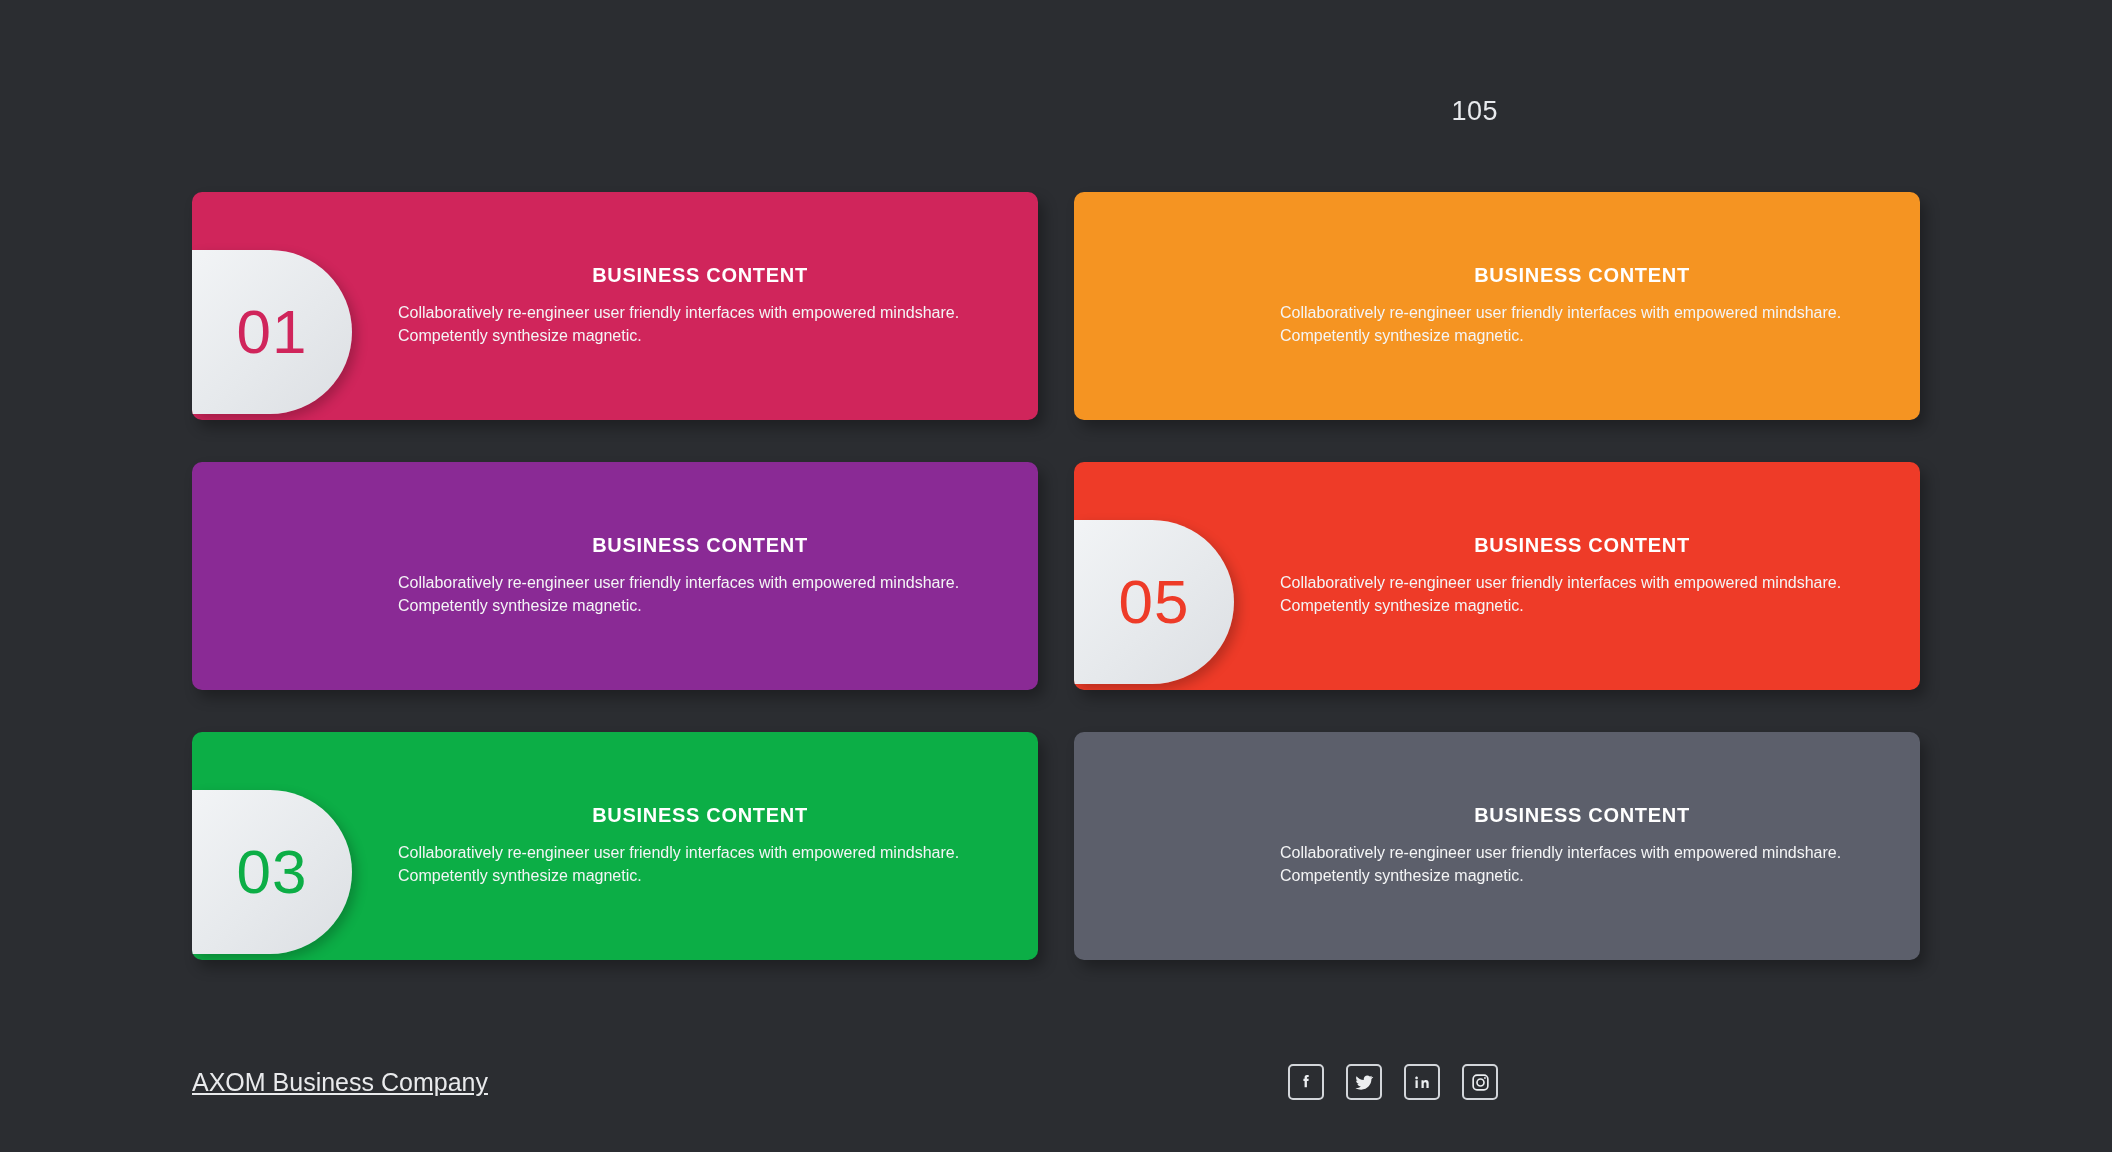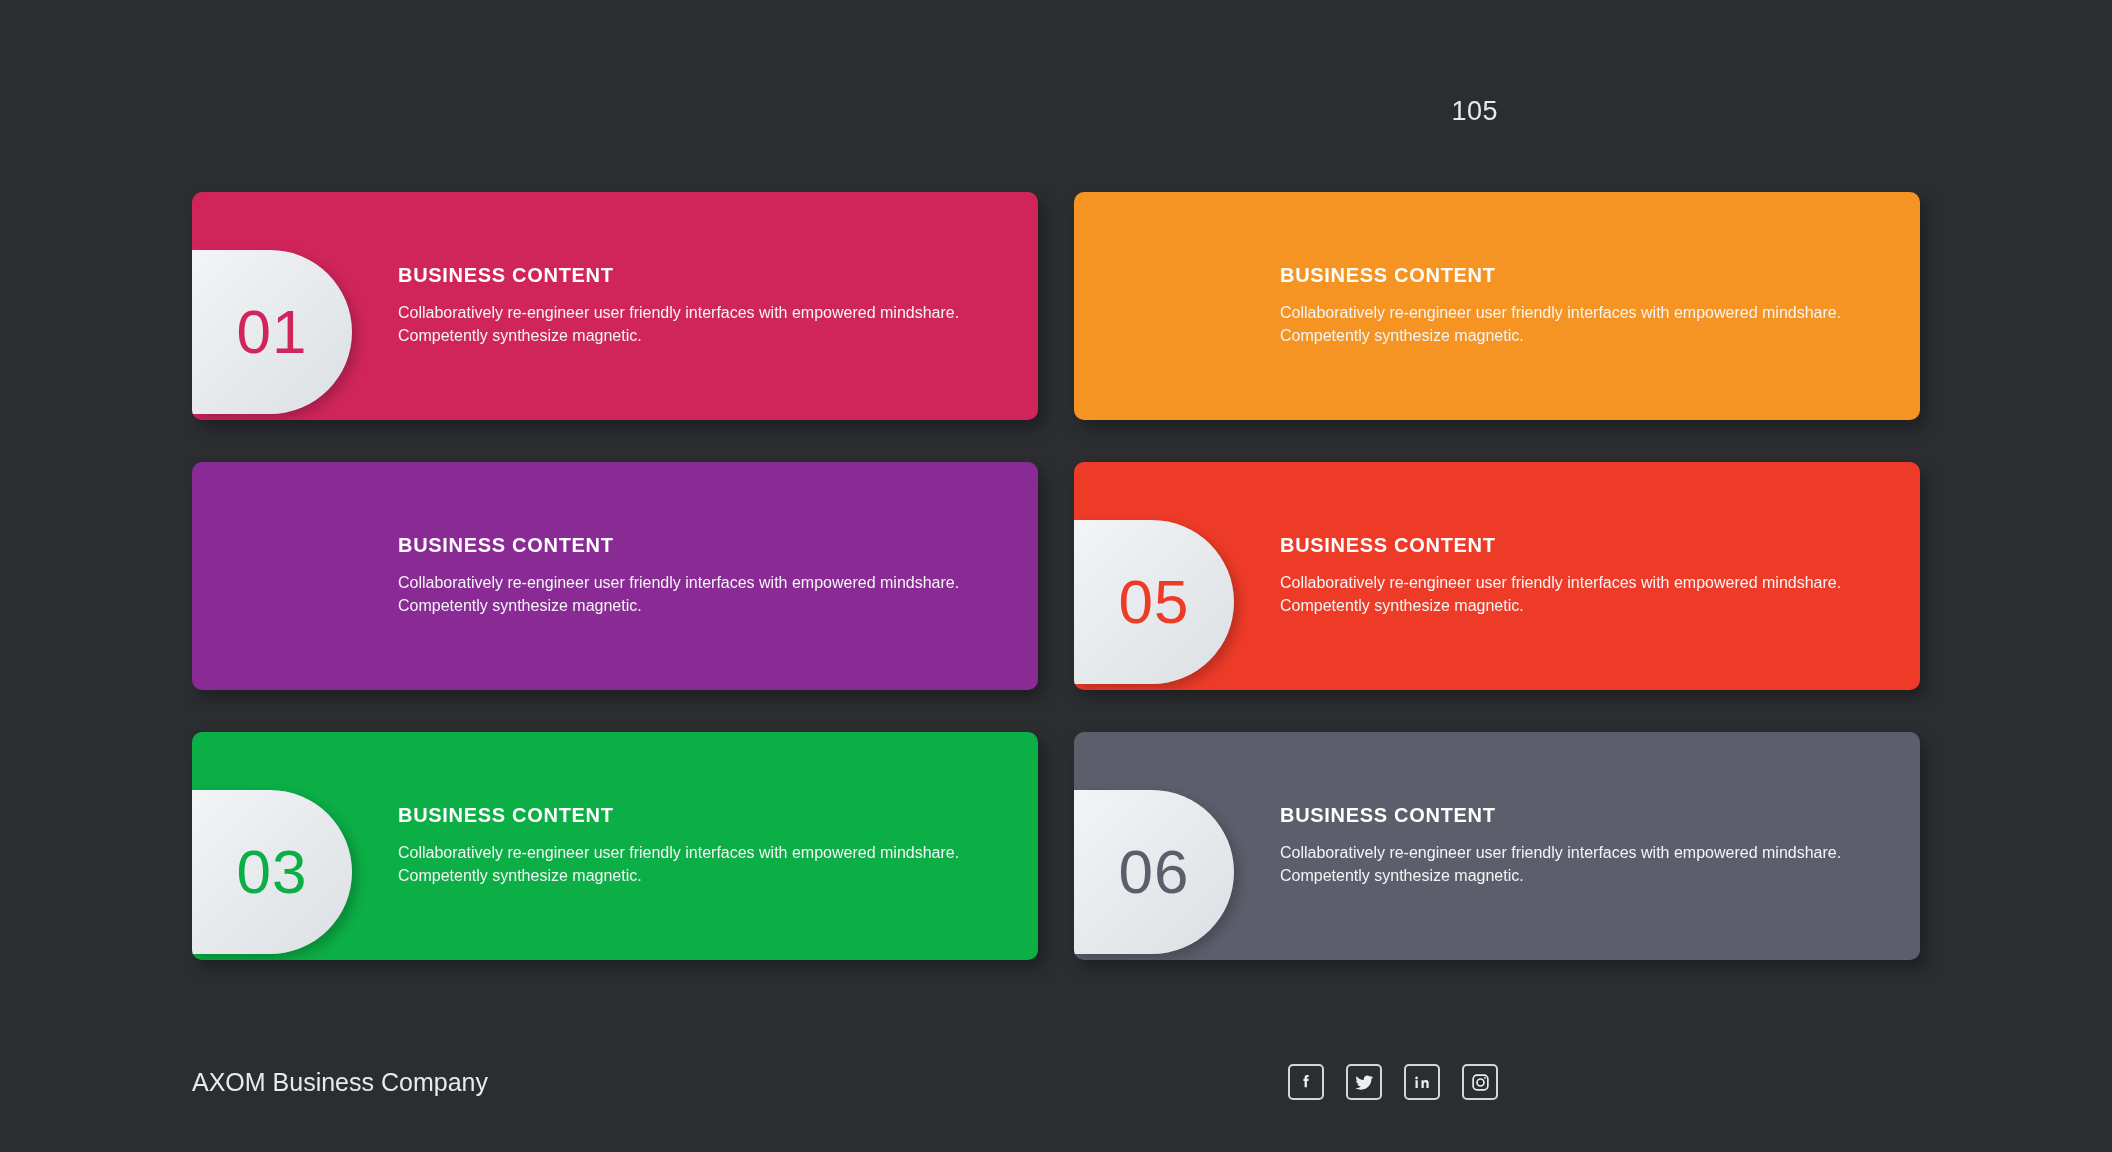--- a/index.html
+++ b/index.html
@@ -69,20 +69,21 @@
     position:absolute;
     left:206px; top:72px;
     right:36px;
   }
   .card-title {
     color:#ffffff;
     font-size:20px;
     font-weight:700;
     letter-spacing:0.7px;
     margin-bottom:14px;
+    text-align:center;
   }
   .card-desc {
     color:#f4f5f6;
     font-size:16px;
     font-weight:400;
     line-height:1.45;
     max-width:570px;
   }
 
   
@@ -90,20 +91,21 @@
     position:absolute;
     left:0; right:0; bottom:0;
     height:150px;
   }
   .footer-brand {
     position:absolute;
     left:192px; top:66px;
     color:#e9eaec;
     font-size:25px;
     font-weight:400;
+    text-decoration:underline;
   }
   .socials {
     position:absolute;
     right:186px; top:62px;
     display:flex;
     gap:22px;
   }
   .social {
     width:36px; height:36px;
     border:2px solid #d3d6da;
@@ -162,23 +164,20 @@
       <div class="badge">
         <span class="badge-number" style="color: rgb(12, 174, 70);">03</span>
       </div>
       <div class="card-body">
         <div class="card-title">BUSINESS CONTENT</div>
         <div class="card-desc">Collaboratively re-engineer user friendly interfaces with empowered mindshare. Competently synthesize magnetic.</div>
       </div>
     </div>
 
     <div class="card" style="background: rgb(92, 95, 107);">
-      <div class="badge">
-        <span class="badge-number" style="color: rgb(92, 95, 107);">06</span>
-      </div>
       <div class="card-body">
         <div class="card-title">BUSINESS CONTENT</div>
         <div class="card-desc">Collaboratively re-engineer user friendly interfaces with empowered mindshare. Competently synthesize magnetic.</div>
       </div>
     </div>
 
   </div>
 
   <div class="footer">
     <div class="footer-brand">AXOM Business Company</div>

